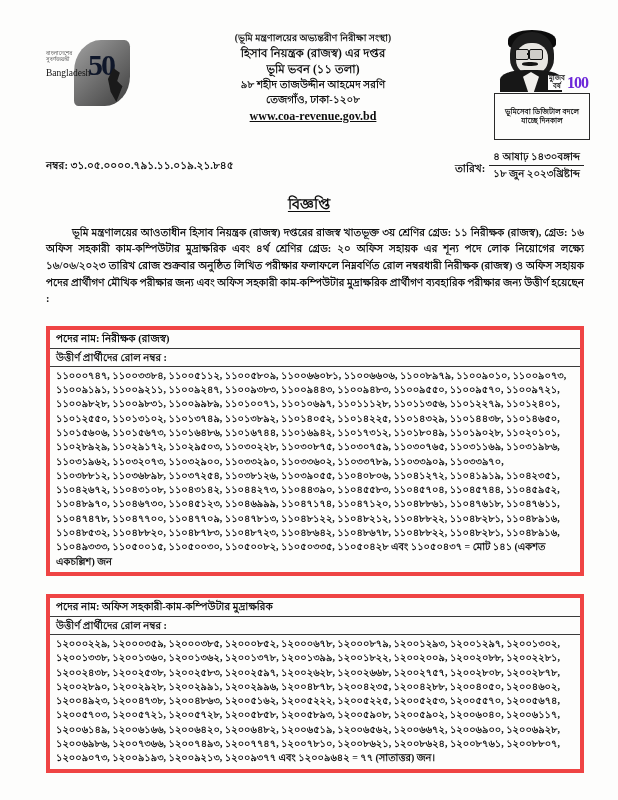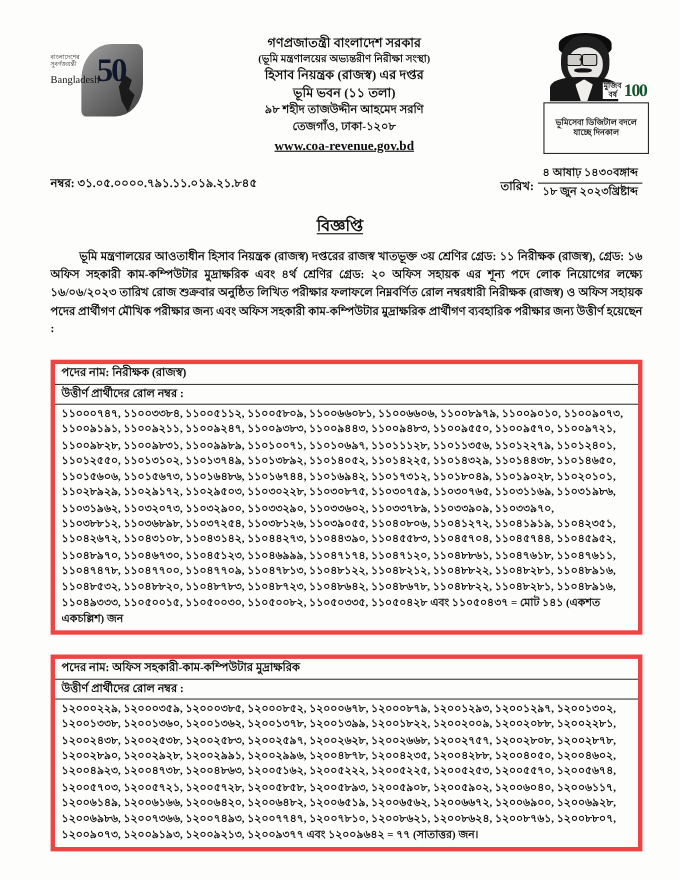--- a/index.html
+++ b/index.html
@@ -216,21 +216,21 @@
     font-weight: bold;
     line-height: 7.5px;
     color: #0f0f0f;
     text-align: center;
     background: #fff;
     padding: 0 1px;
   }
   .mj-100 {
     font-size: 16px;
     font-weight: bold;
-    color: #14532d;
+    color: #6d28d9;
     font-family: "Liberation Serif", serif;
     line-height: 15px;
     letter-spacing: -1px;
   }
   .mujib-caption {
     border: 1px solid #2a2a2a;
     font-size: 7.4px;
     line-height: 9.4px;
     padding: 13px 2px;
     margin-top: 1px;
@@ -342,21 +342,20 @@
 
     <div class="logo-left">
       <div class="jubilee-swoosh"></div>
       <div class="jubilee-50">50</div>
       <div class="jubilee-map"></div>
       <div class="jubilee-bn">বাংলাদেশের<br>সুবর্ণজয়ন্তী</div>
       <div class="jubilee-en">Bangladesh</div>
     </div>
 
     <div class="header-center">
-      <div class="hc-line">গণপ্রজাতন্ত্রী বাংলাদেশ সরকার</div>
       <div class="hc-line small">(ভূমি মন্ত্রণালয়ের অভ্যন্তরীণ নিরীক্ষা সংস্থা)</div>
       <div class="hc-line">হিসাব নিয়ন্ত্রক (রাজস্ব) এর দপ্তর</div>
       <div class="hc-line">ভূমি ভবন (১১ তলা)</div>
       <div class="hc-line addr">৯৮ শহীদ তাজউদ্দীন আহমেদ সরণি</div>
       <div class="hc-line addr">তেজগাঁও, ঢাকা-১২০৮</div>
       <div class="hc-url">www.coa-revenue.gov.bd</div>
     </div>
 
     <div class="logo-right">
       <div class="mujib-art">

